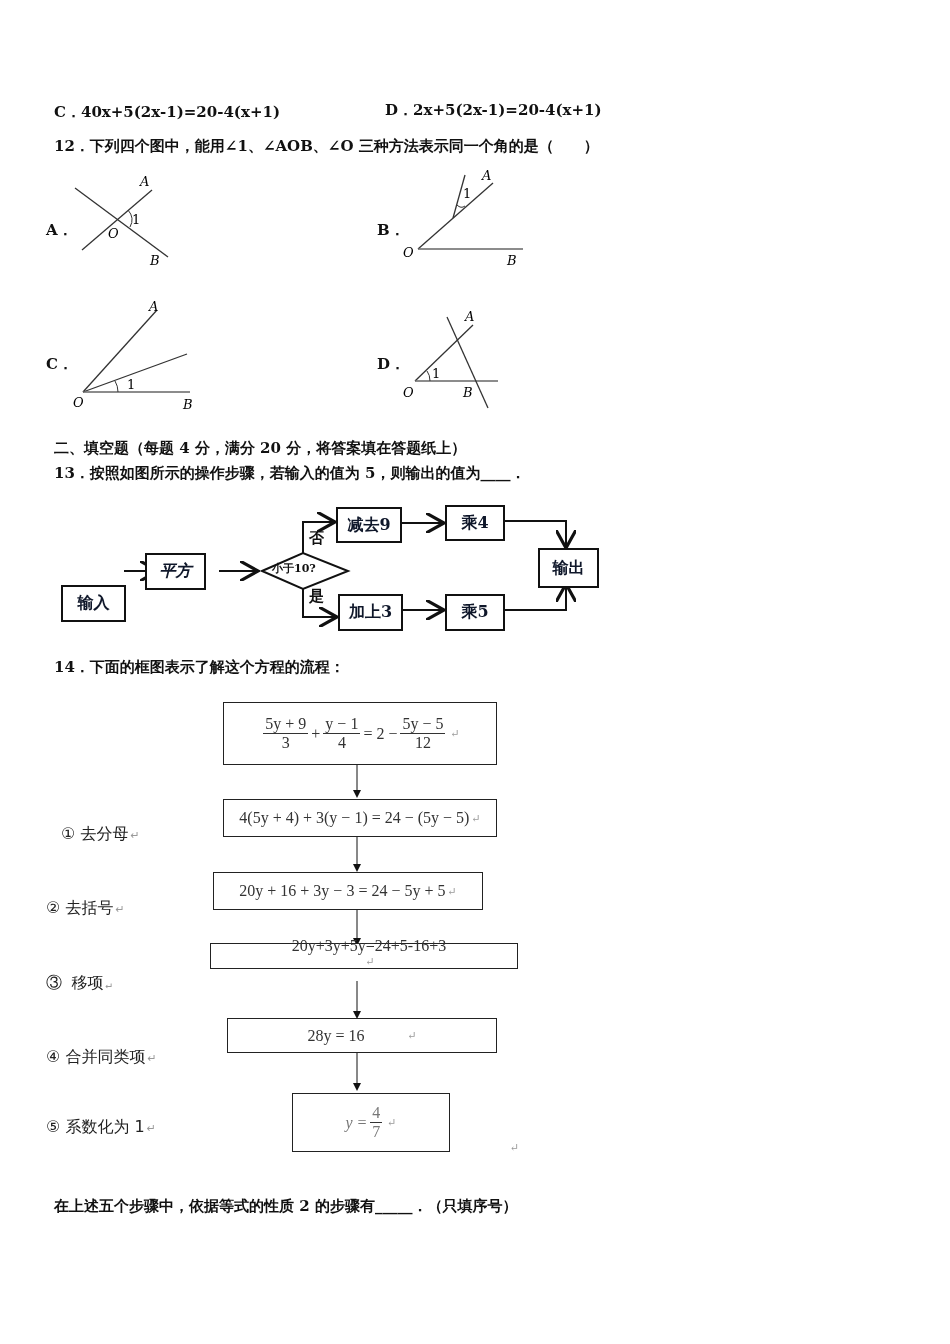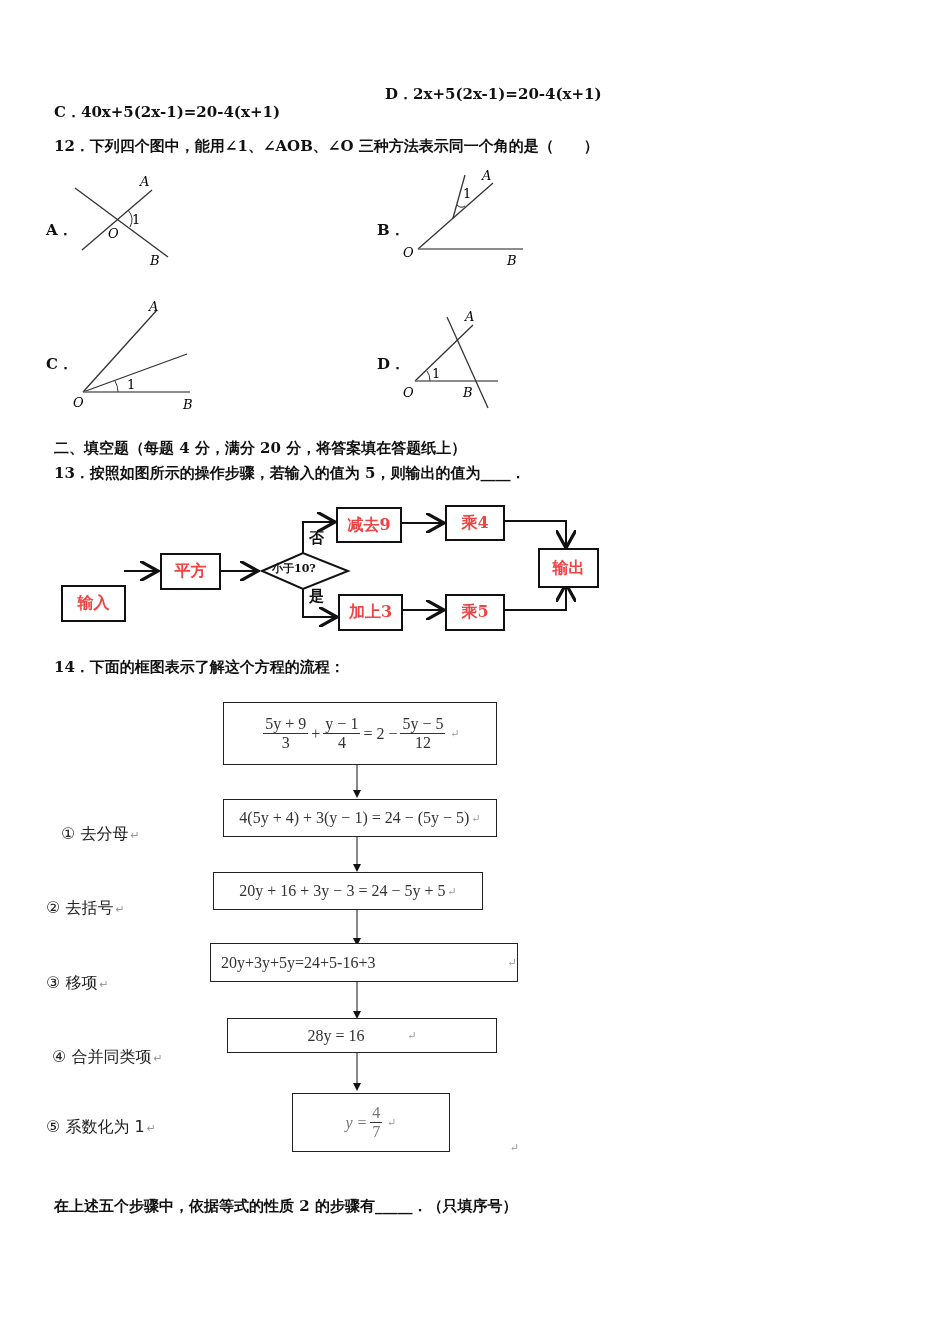--- a/index.html
+++ b/index.html
@@ -14,30 +14,30 @@
            display: flex; align-items: center; justify-content: center;
            font-family: "Liberation Serif", "DejaVu Serif", serif; font-size: 16px; color: #333; }
     .step-label { position: absolute; font-family: "DejaVu Sans", "Liberation Sans", sans-serif;
                   font-size: 16px; color: #222; white-space: nowrap; }
     .ret { color: #999; font-size: 11px; margin-left: 2px; }
     .frac { display: inline-flex; flex-direction: column; align-items: center; vertical-align: middle; margin: 0 3px; }
     .frac .num { border-bottom: 1px solid #333; padding: 0 2px; line-height: 18px; }
     .frac .den { line-height: 18px; }
     .fbox { position: absolute; border: 2px solid #111; background: #fff; display: flex;
             align-items: center; justify-content: center; font-size: 16px; font-weight: bold;
-            font-family: "DejaVu Serif", serif; color: #ef4444; }
+            font-family: "DejaVu Serif", serif; color: #0f172a; }
     .italic { font-style: italic; }
   </style>
 </head>
 <body>
 
 <div class="abs txt bold" style="left:46px; top:102px;">
   <span>C．</span><span>40x+5(2x-1)=20-4(x+1)</span>
 </div>
-<div class="abs txt bold" style="left:377px; top:84px;">
+<div class="abs txt bold" style="left:377px; top:100px;">
   <span>D．</span><span>2x+5(2x-1)=20-4(x+1)</span>
 </div>
 
 <div class="abs txt bold" style="left:46px; top:136px;">12．下列四个图中，能用∠1、∠AOB、∠O 三种方法表示同一个角的是（　　）</div>
 
 <div class="abs opt-label" style="left:46px; top:221px;">A．</div>
 <div class="abs opt-label" style="left:377px; top:221px;">B．</div>
 <div class="abs opt-label" style="left:46px; top:355px;">C．</div>
 <div class="abs opt-label" style="left:377px; top:355px;">D．</div>
 
@@ -108,21 +108,21 @@
   <line x1="400" y1="28" x2="444" y2="28" stroke="#111" stroke-width="2" marker-end="url(#ah)"></line>
 
   <line x1="400" y1="115" x2="444" y2="115" stroke="#111" stroke-width="2" marker-end="url(#ah)"></line>
 
   <polyline points="502,26 566,26 566,53" fill="none" stroke="#111" stroke-width="2" marker-end="url(#ah)"></polyline>
 
   <polyline points="502,115 566,115 566,89" fill="none" stroke="#111" stroke-width="2" marker-end="url(#ah)"></polyline>
 </svg>
 
 <div class="fbox" style="left:61px; top:553px; width:61px; height:33px;margin-top:32px;">输入</div>
-<div class="fbox" style="left:160px; top:553px; width:57px; height:33px;">平方</div>
+<div class="fbox" style="left:145px; top:553px; width:57px; height:33px;font-style:italic;">平方</div>
 <div class="abs" style="left:272px; top:561px; font-size:11px; font-weight:bold; font-family:'DejaVu Serif',serif;">小于10?</div>
 <div class="abs" style="left:309px; top:529px; font-size:15px; font-weight:bold;">否</div>
 <div class="abs" style="left:309px; top:587px; font-size:15px; font-weight:bold;">是</div>
 <div class="fbox" style="left:336px; top:507px; width:62px; height:32px;">减去9</div>
 <div class="fbox" style="left:445px; top:505px; width:56px; height:32px;">乘4</div>
 <div class="fbox" style="left:338px; top:594px; width:61px; height:33px;">加上3</div>
 <div class="fbox" style="left:445px; top:594px; width:56px; height:33px;">乘5</div>
 <div class="fbox" style="left:538px; top:548px; width:57px; height:36px;">输出</div>
 
 <div class="abs txt bold" style="left:46px; top:657px;">14．下面的框图表示了解这个方程的流程：</div>
@@ -164,37 +164,37 @@
 </div>
 
 <div class="box" style="left:223px; top:799px; width:272px; height:36px;">
   <span>4(5y + 4) + 3(y − 1) = 24 − (5y − 5)</span>
     <span class="ret">↵</span>
 </div>
 <div class="box" style="left:213px; top:872px; width:268px; height:36px;">
   <span>20y + 16 + 3y − 3 = 24 − 5y + 5</span>
     <span class="ret">↵</span>
 </div>
-<div class="box" style="left:210px; top:943px; width:308px; height:39px; justify-content:space-between; padding-left:10px; box-sizing:border-box;">
+<div class="box" style="left:210px; top:943px; width:308px; height:26px; justify-content:flex-end; padding-left:10px; box-sizing:border-box;flex-direction:column;">
   <span>20y+3y+5y=24+5-16+3</span>
     <span class="ret">↵</span>
 </div>
 <div class="box" style="left:227px; top:1018px; width:268px; height:33px;gap:41px;">
   <span>28y = 16</span>
     <span class="ret">↵</span>
 </div>
 <div class="box" style="left:292px; top:1093px; width:156px; height:57px; color:#777;">
   <span class="italic">y =</span>
   <span class="frac">
     <span class="num">4</span>
     <span class="den">7</span>
   </span>
   <span class="ret">↵</span>
 </div>
 <span class="abs ret" style="left:508px; top:1141px;">↵</span>
 
 <div class="step-label" style="left:61px; top:824px;"><span>① 去分母</span><span class="ret">↵</span></div>
 <div class="step-label" style="left:46px; top:898px;"><span>② 去括号</span><span class="ret">↵</span></div>
-<div class="step-label" style="left:46px; top:973px;"><span>③ 移项</span><span class="ret">↵</span></div>
-<div class="step-label" style="left:52px; top:1047px;text-align:right;"><span>④ 合并同类项</span><span class="ret">↵</span></div>
+<div class="step-label" style="left:46px; top:973px;font-family:Liberation Mono, monospace;"><span>③ 移项</span><span class="ret">↵</span></div>
+<div class="step-label" style="left:46px; top:1047px;text-align:right;"><span>④ 合并同类项</span><span class="ret">↵</span></div>
 <div class="step-label" style="left:46px; top:1117px;"><span>⑤ 系数化为 1</span><span class="ret">↵</span></div>
 
 <div class="abs txt bold" style="left:46px; top:1196px;">在上述五个步骤中，依据等式的性质 2 的步骤有_____．（只填序号）</div>
 
 </body></html>

